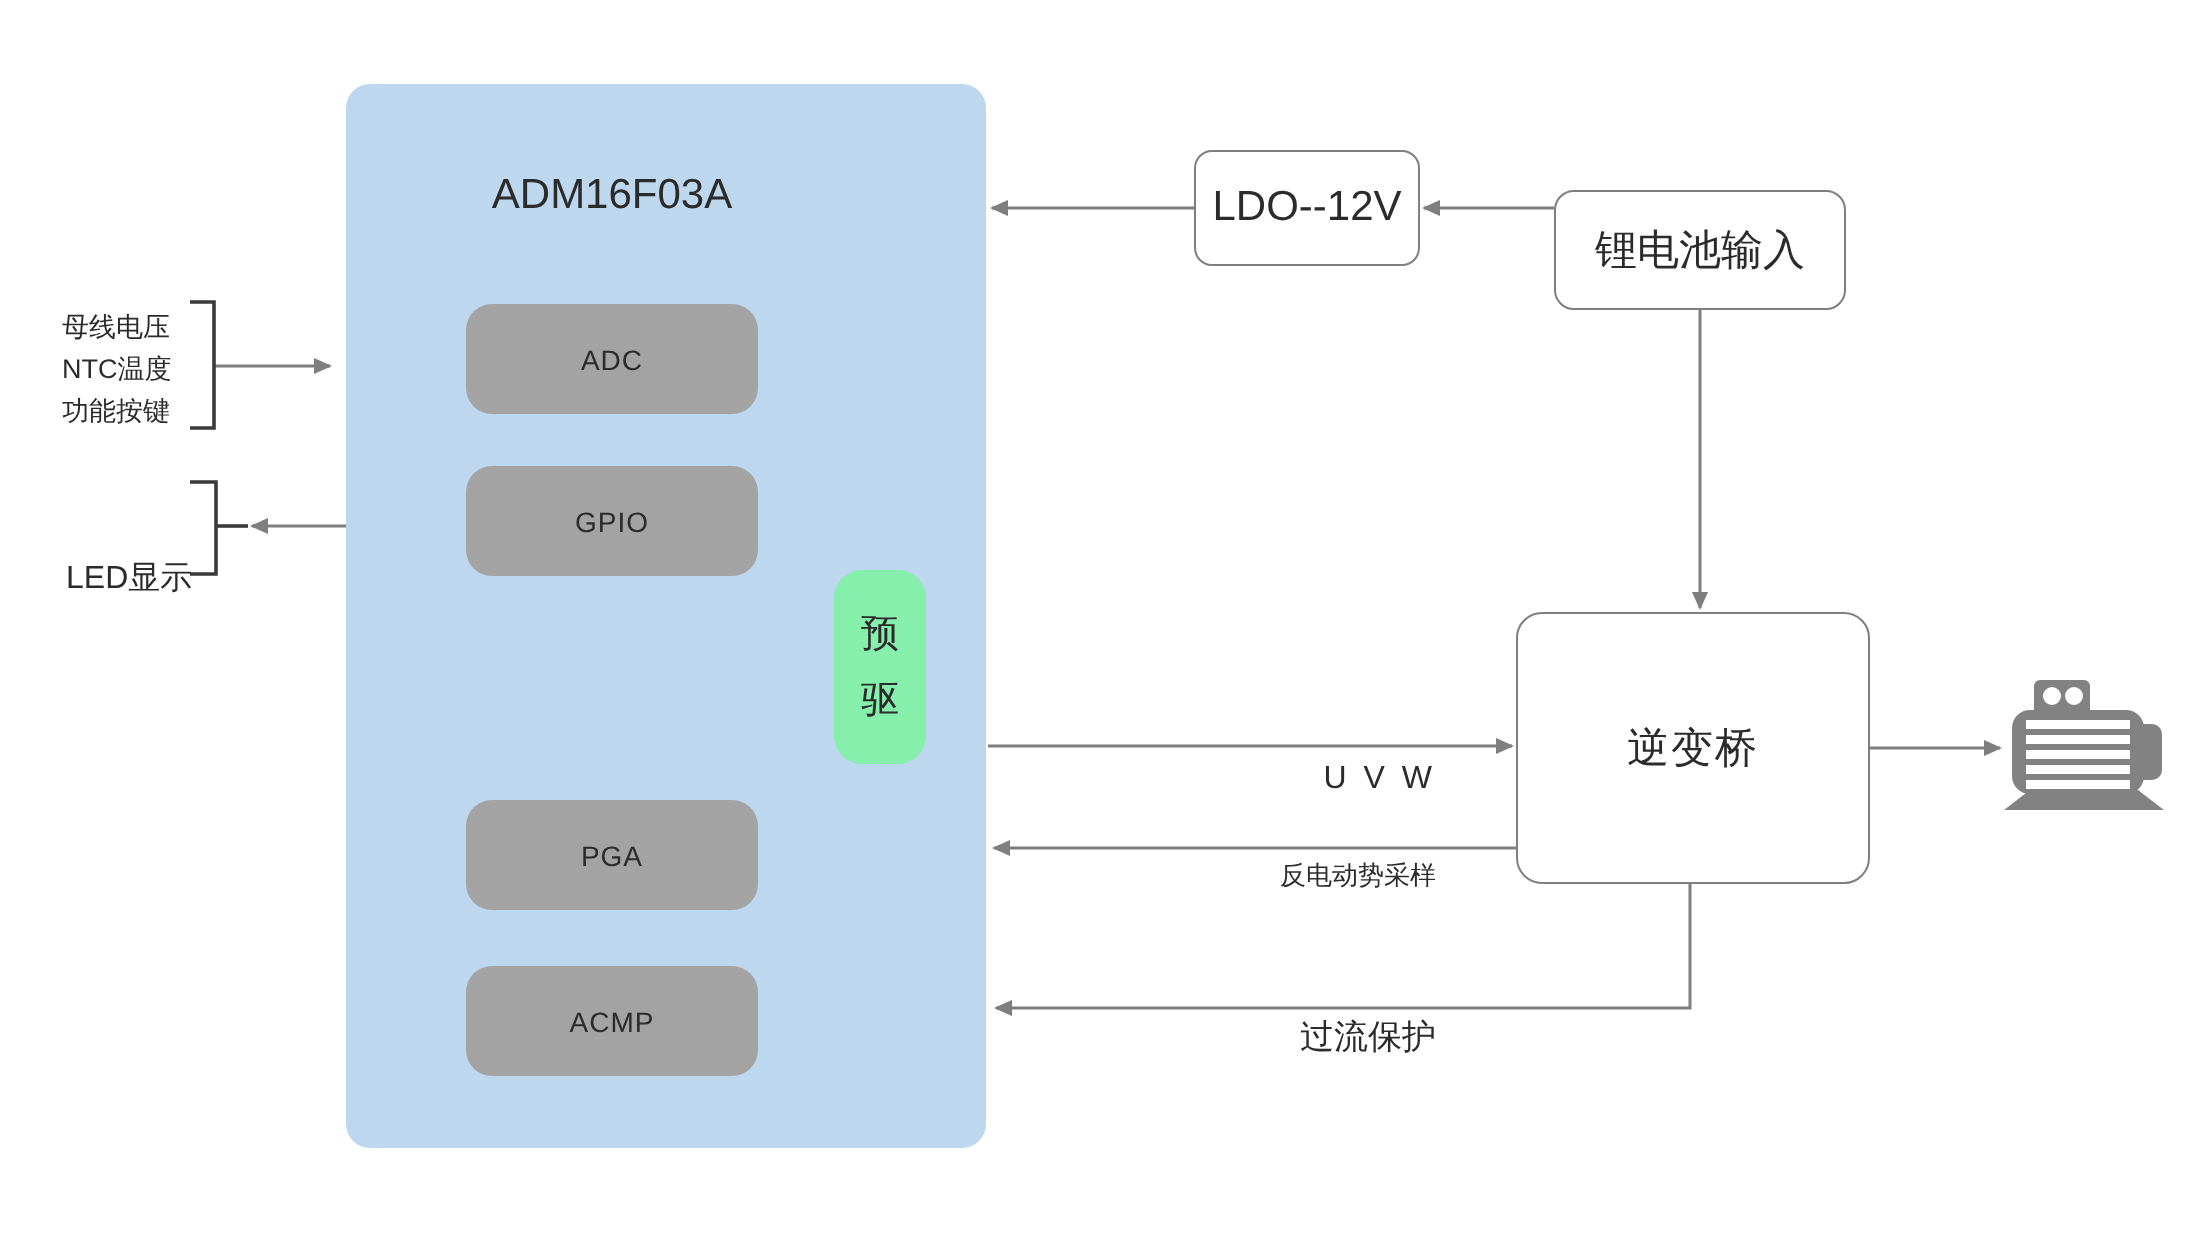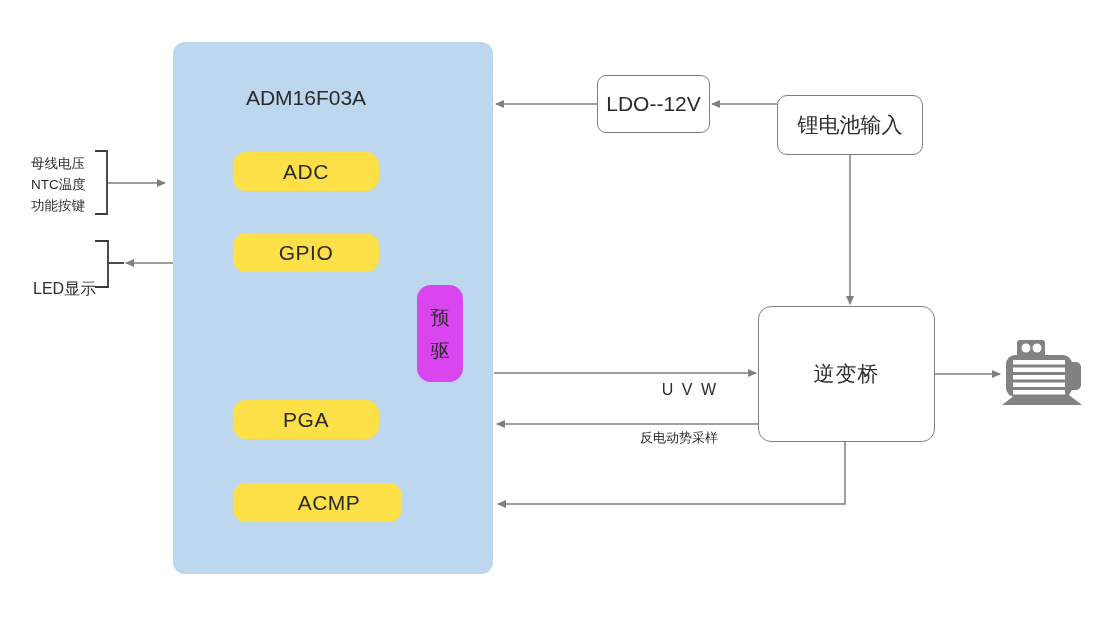--- a/index.html
+++ b/index.html
@@ -11,28 +11,28 @@
   .lines{position:absolute;left:0;top:0;z-index:1;}
   .mcu{
     position:absolute;left:173px;top:42px;width:320px;height:532px;
     background:#BDD7EE;border-radius:12px;z-index:2;
   }
   .mcu-title{
     position:absolute;left:233px;top:86px;width:146px;height:26px;
     text-align:center;font-size:21px;z-index:3;white-space:nowrap;
   }
   .module{
-    position:absolute;left:233px;width:146px;height:39px;
-    background:#fde047;border-radius:13px;z-index:3;
+    position:absolute;left:233px;width:146px;height:55px;
+    background:#a3a3a3;border-radius:13px;z-index:3;
     display:flex;align-items:center;justify-content:center;
-    font-size:21px;letter-spacing:0.5px;
+    font-size:14px;letter-spacing:0.5px;
   }
   .predriver{
     position:absolute;left:417px;top:285px;width:46px;height:97px;
-    background:#d946ef;border-radius:14px;z-index:3;
+    background:#86efac;border-radius:14px;z-index:3;
     display:flex;align-items:center;justify-content:center;
   }
   .predriver-text{
     width:19px;font-size:19px;line-height:33px;word-break:break-all;
     text-align:center;
   }
   .obox{
     position:absolute;background:#ffffff;border:1.5px solid #7F7F7F;
     display:flex;align-items:center;justify-content:center;
     font-size:21px;z-index:3;box-sizing:border-box;
@@ -85,39 +85,40 @@
       <line x1="108" y1="263" x2="124" y2="263"></line>
     </g>
   </svg>
 
   <div class="mcu"></div>
   <div class="mcu-title">ADM16F03A</div>
 
   <div class="module" style="top:152px;">ADC</div>
   <div class="module" style="top:233px;">GPIO</div>
   <div class="module" style="top:400px;">PGA</div>
-  <div class="module" style="top:483px;padding-left:23px;">ACMP</div>
+  <div class="module" style="top:483px;">ACMP</div>
 
   <div class="predriver">
     <div class="predriver-text">预驱</div>
   </div>
 
   <div class="obox ldo">LDO--12V</div>
   <div class="obox battery">锂电池输入</div>
   <div class="obox inverter">逆变桥</div>
 
   <div class="input-labels">
     <div>母线电压</div>
     <div>NTC温度</div>
     <div>功能按键</div>
   </div>
   <div class="led-label">LED显示</div>
 
   <div class="flow-label uvw">U V W</div>
   <div class="flow-label bemf">反电动势采样</div>
+  <div class="flow-label ocp">过流保护</div>
 
   <svg class="motor" width="84" height="70" viewBox="0 0 84 70">
     <g fill="#828282">
       <polygon points="2,68 82,68 69,58 15,58"></polygon>
       <rect x="17" y="3" width="28" height="18" rx="3"></rect>
       <rect x="6" y="18" width="66" height="42" rx="9"></rect>
       <rect x="67" y="25" width="14" height="28" rx="5"></rect>
     </g>
     <g fill="#ffffff">
       <circle cx="26" cy="11" r="4.5"></circle>

